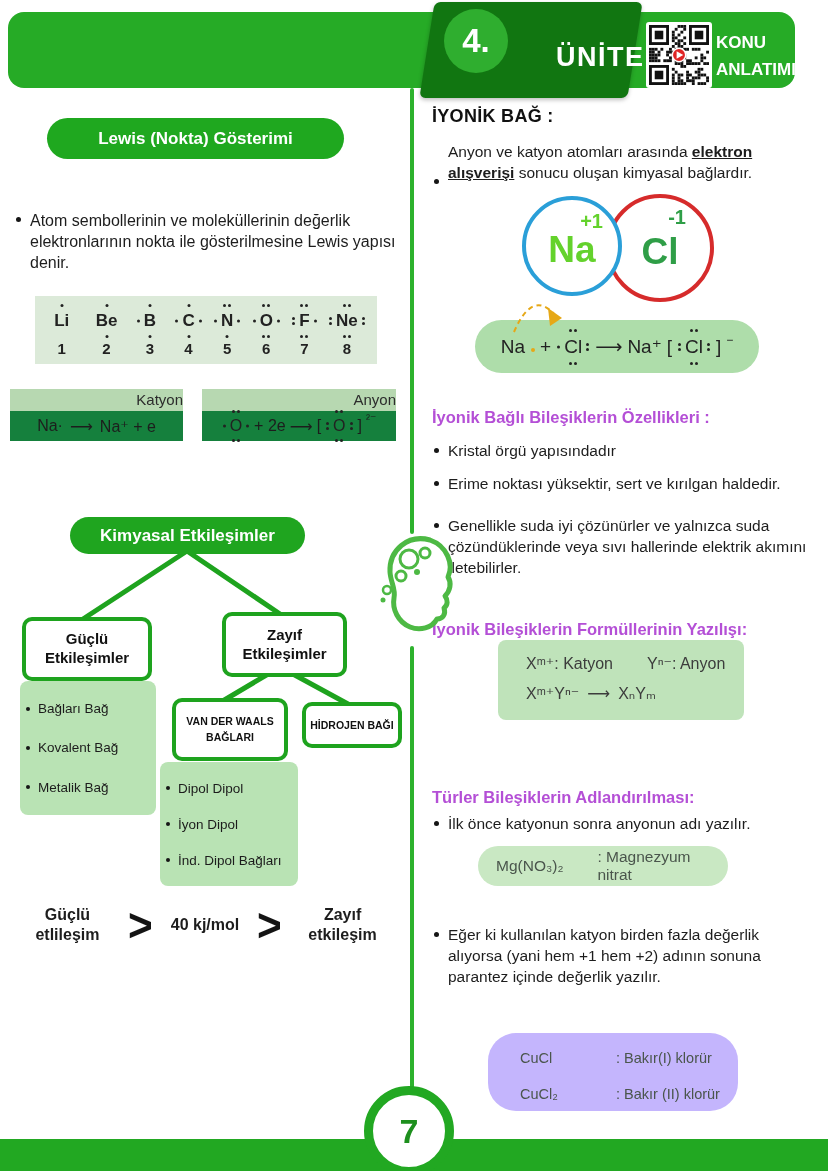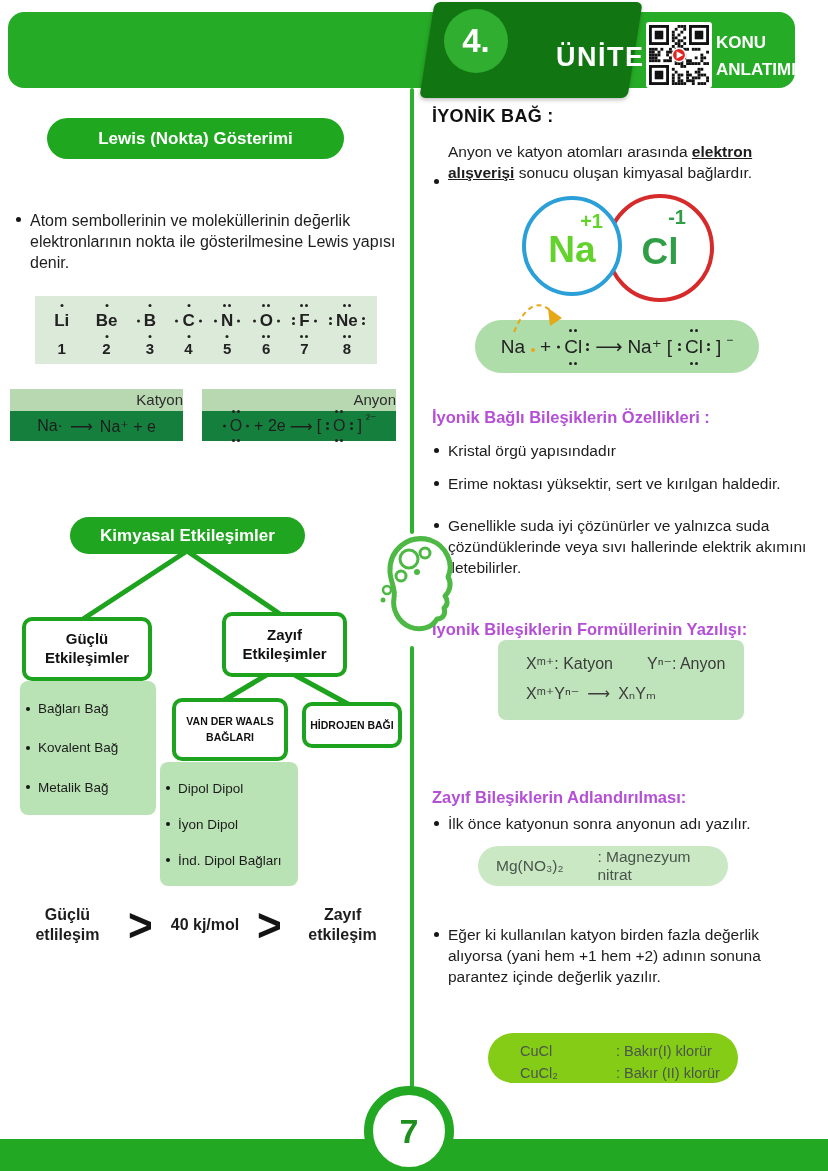--- a/index.html
+++ b/index.html
@@ -96,21 +96,21 @@
 
   .ph{position:absolute;color:#b44fd6;font-weight:bold;font-size:16.5px;}
 
   .fpill{position:absolute;left:38px;top:540px;width:246px;height:80px;background:#bfe3ba;border-radius:8px;
        padding:14px 0 0 28px;font-size:16px;color:#3c3c3c;box-sizing:border-box;margin-left:28px;}
   .fpill .l1{display:flex;gap:34px;}
   .fpill .l2{margin-top:11px;display:flex;gap:8px;}
 
   .mgpill{position:absolute;left:46px;top:746px;width:250px;height:40px;background:#c9e8c3;border-radius:20px;
        display:flex;align-items:center;padding:0 18px;gap:34px;font-size:15.5px;color:#4a554c;box-sizing:border-box;}
-  .cupill{position:absolute;left:56px;top:933px;width:250px;height:50px;background:#84cc16;border-radius:28px;
+  .cupill{position:absolute;left:56px;top:933px;width:250px;height:78px;background:#c4b5fd;border-radius:28px;
        display:grid;grid-template-columns:96px 1fr;align-items:center;row-gap:2px;
        padding:8px 0 0 32px;font-size:14.5px;color:#4a554c;box-sizing:border-box;}
 
   .head-icon{position:absolute;left:376px;top:532px;z-index:2;}
 </style>
 </head>
 <body>
 
 <div class="banner"></div>
 <div class="ribbon"></div>
@@ -551,21 +551,21 @@
       <span>Xᵐ⁺: Katyon</span>
       <span>Yⁿ⁻: Anyon</span>
     </div>
     <div class="l2">
       <span>Xᵐ⁺Yⁿ⁻</span>
       <span>⟶</span>
       <span>XₙYₘ</span>
     </div>
   </div>
 
-  <div class="ph" style="left:0;top:688px;">Zayıf Bileşiklerin Adlandırılması:</div>
+  <div class="ph" style="left:0;top:688px;">Türler Bileşiklerin Adlandırılması:</div>
   <div class="rb" style="left:2px;top:714px;">
     <span class="bdot"></span>
       <span>İlk önce katyonun sonra anyonun adı yazılır.</span>
   </div>
   <div class="mgpill">
     <span>Mg(NO₃)₂</span>
     <span>: Magnezyum nitrat</span>
   </div>
   <div class="rb" style="left:2px;top:798px;margin-top:27px;">
     <span class="bdot"></span>

